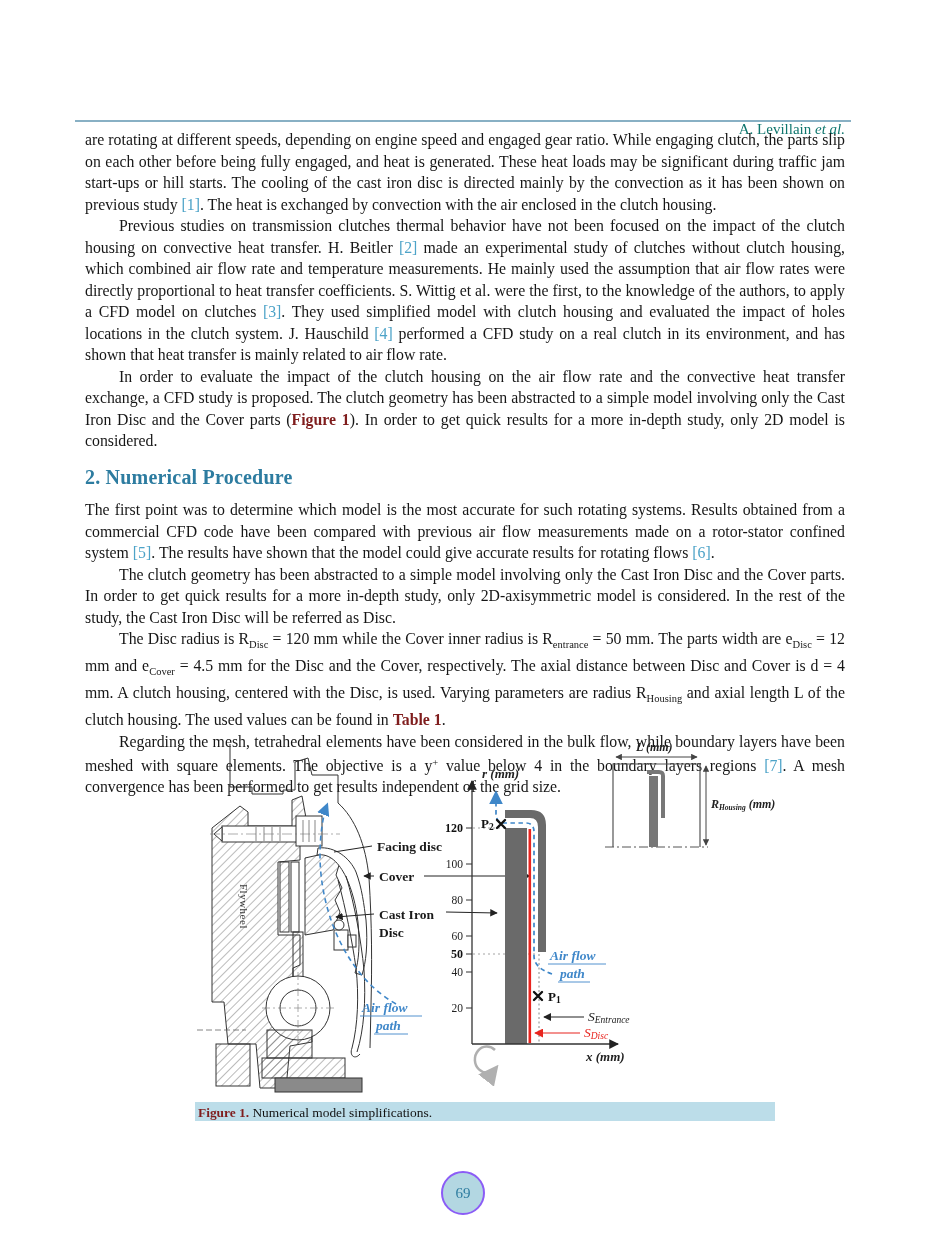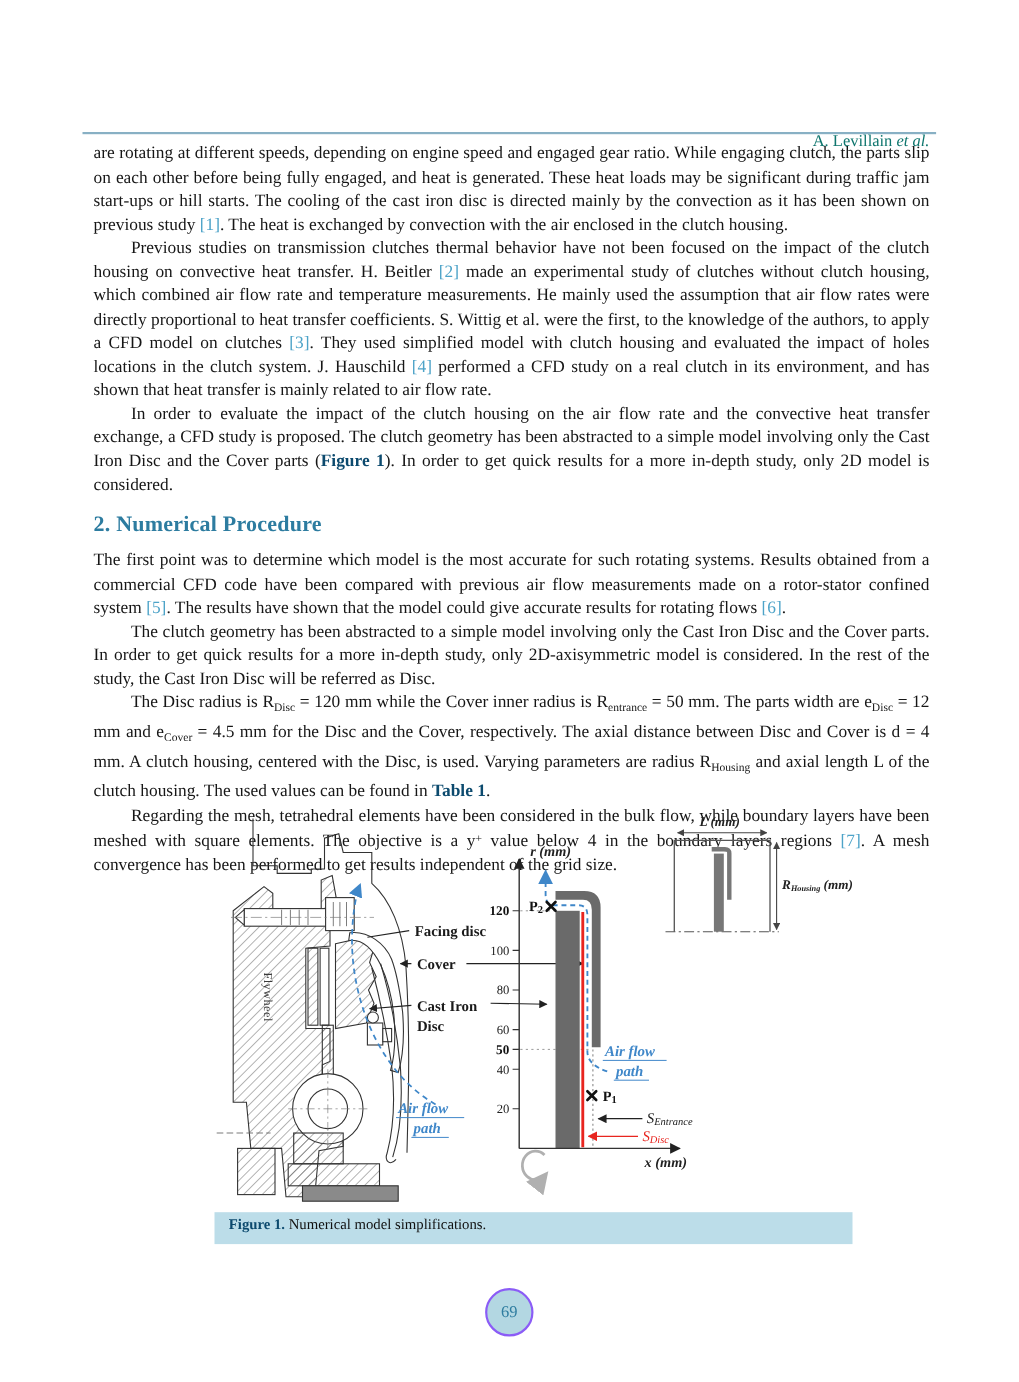--- a/index.html
+++ b/index.html
@@ -9,27 +9,27 @@
         font-size:15px;color:#0f766e;margin-top:28px;}
   .running-head .i{font-style:italic;}
   .rule{position:absolute;top:120px;left:75px;width:776px;height:2px;background:#88b0c4;}
   .textblock{position:absolute;top:129px;left:85px;width:760px;font-size:15.8px;
         line-height:21.5px;text-align:justify;}
   .textblock p{margin:0;text-indent:34px;}
   .textblock p.noindent{text-indent:0;}
   h2{font-size:20px;font-weight:700;color:#2d7ca0;margin:15px 0 11px 0;text-indent:0;
      font-family:"Liberation Serif",serif;letter-spacing:.2px;text-align:left;}
   .cite{color:#4da3c8;}
-  .figlink{color:#0c4a6e;font-weight:bold;}
+  .figlink{color:#7f1d1d;font-weight:bold;}
   .i,.var{}
   .sub{font-size:10.5px;vertical-align:-3.5px;}
   .sup{font-size:10.5px;vertical-align:4.5px;}
   .fig{position:absolute;left:185px;top:736px;width:690px;height:362px;}
-  .caption{position:absolute;left:195px;top:1102px;width:580px;height:29px;background:#bcdde9;
-        font-size:13.4px;line-height:21px;padding-left:13px;box-sizing:border-box;color:#111;}
+  .caption{position:absolute;left:195px;top:1102px;width:580px;height:19px;background:#bcdde9;
+        font-size:13.4px;line-height:21px;padding-left:3px;box-sizing:border-box;color:#111;}
   .pagenum{position:absolute;left:441px;top:1171px;width:44px;height:44px;border-radius:50%;
         background:#b3d7e2;border:2px solid #8b5cf6;box-sizing:border-box;color:#2f7da0;
         font-size:15px;display:flex;align-items:center;justify-content:center;}
   
   .lbl{font:bold 13.5px "Liberation Serif",serif;fill:#1a1a1a;}
   .fly{font:11px "Liberation Serif",serif;fill:#3a3a3a;letter-spacing:.5px;}
   .tick{font:11.5px "Liberation Serif",serif;fill:#222;}
   .tickb{font:bold 12px "Liberation Serif",serif;fill:#111;}
   .axis{font:bold italic 13px "Liberation Serif",serif;fill:#222;}
   .pt{font:bold 13px "Liberation Serif",serif;fill:#111;}

